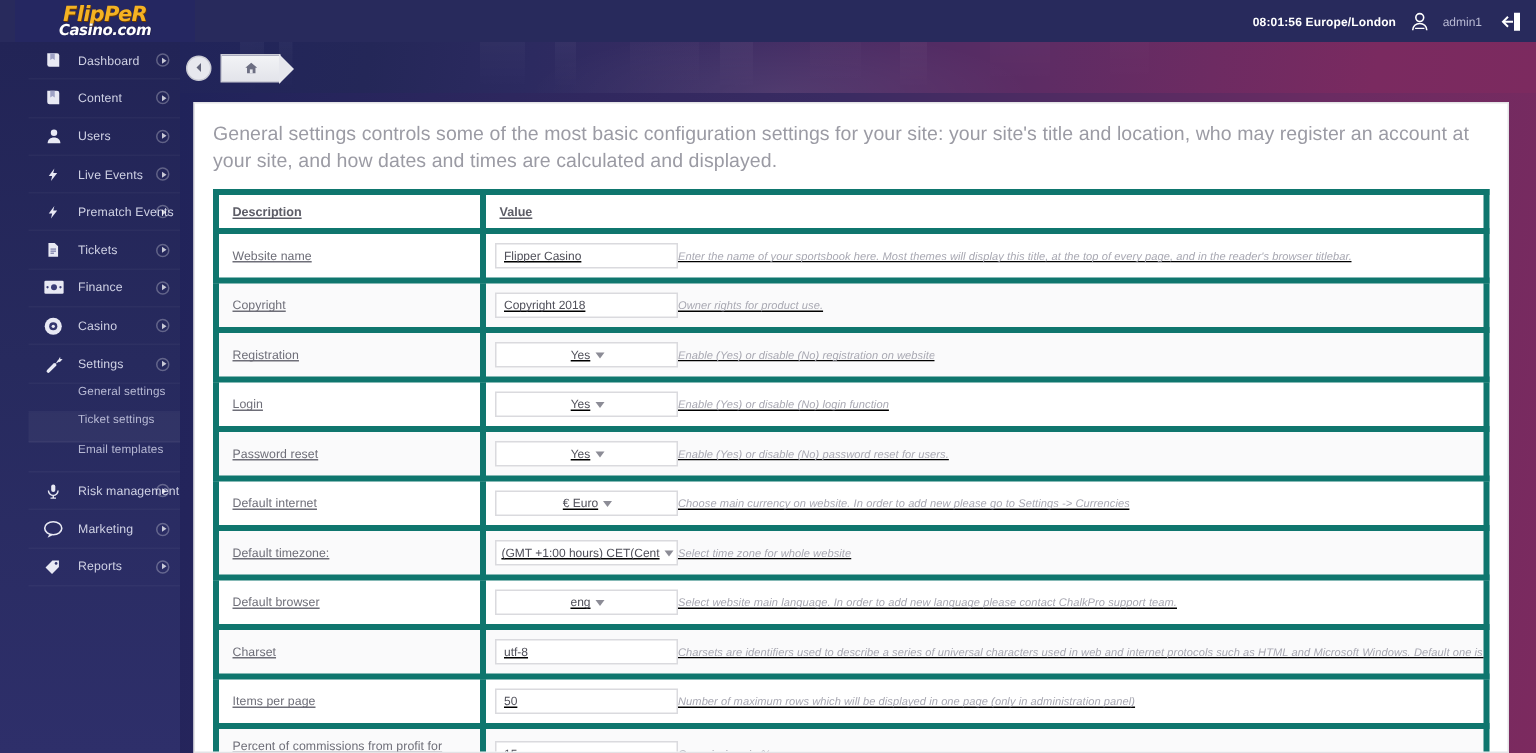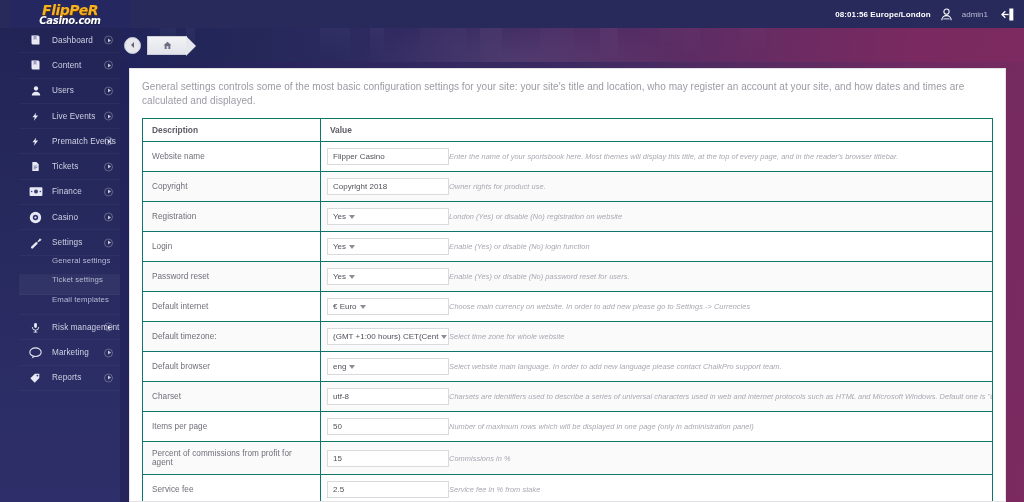--- a/index.html
+++ b/index.html
@@ -140,48 +140,49 @@
     z-index: 10;
   }
   .panel {
     width: 100%; height: 100%;
     background: #ffffff;
     border: 1px solid #e3e3e6;
     overflow: hidden;
   }
   .panel-intro {
     padding: 11px 16px 10px 12px;
-    font-size: 10px; color: #9b9ba4; line-height: 1.4;
+    font-size: 13px; color: #9b9ba4; line-height: 1.4;
     letter-spacing: 0.05px;
   }
 
   table.settings { width: calc(100% - 24px); margin: 0 12px; border-collapse: collapse; table-layout: fixed; }
   table.settings th, table.settings td {
-    border: 1px solid #0f766e;
+    border: 4px solid #0f766e;
     vertical-align: middle;
+    text-decoration: underline;
   }
   table.settings th {
     text-align: left; font-size: 8.4px; font-weight: bold; color: #5c5c66;
     padding: 6px 9px; height: 21px; background: #ffffff;
   }
   .col-desc { width: 178px; }
   .col-val  { width: auto; }
   td.desc {
     font-size: 8.2px; color: #6e6e78; padding: 7px 9px; letter-spacing: 0.05px;
   }
   td.val { padding: 6px 0 6px 6px; }
   .val-inner { display: flex; align-items: center; }
   .fld {
     width: 122px; flex: 0 0 122px; height: 17px;
     border: 1px solid #dadade; background: #ffffff;
     font-size: 8px; color: #50505a;
     display: flex; align-items: center; padding: 0 5px;
     white-space: nowrap; overflow: hidden;
   }
-  .fld.sel { justify-content: flex-start; padding-right: 4px; }
+  .fld.sel { justify-content: center; padding-right: 4px; }
   .fld .caret {
     width: 0; height: 0;
     border-left: 3px solid transparent; border-right: 3px solid transparent;
     border-top: 4px solid #8c8c96; flex: 0 0 auto; margin-left: 3px;
   }
   .hint {
     font-size: 7.4px; color: #a8a8b2; font-style: italic;
     white-space: nowrap; overflow: hidden; letter-spacing: 0.05px;
   }
   tr.zebra td { background: #fafafb; }
@@ -447,21 +448,21 @@
               </td>
             </tr>
             <tr class="zebra">
               <td class="desc">Registration</td>
               <td class="val">
                 <div class="val-inner">
                   <div class="fld sel">
                     <span>Yes</span>
                     <span class="caret"></span>
                   </div>
-                  <div class="hint">London (Yes) or disable (No) registration on website</div>
+                  <div class="hint">Enable (Yes) or disable (No) registration on website</div>
                 </div>
               </td>
             </tr>
             <tr>
               <td class="desc">Login</td>
               <td class="val">
                 <div class="val-inner">
                   <div class="fld sel">
                     <span>Yes</span>
                     <span class="caret"></span>

